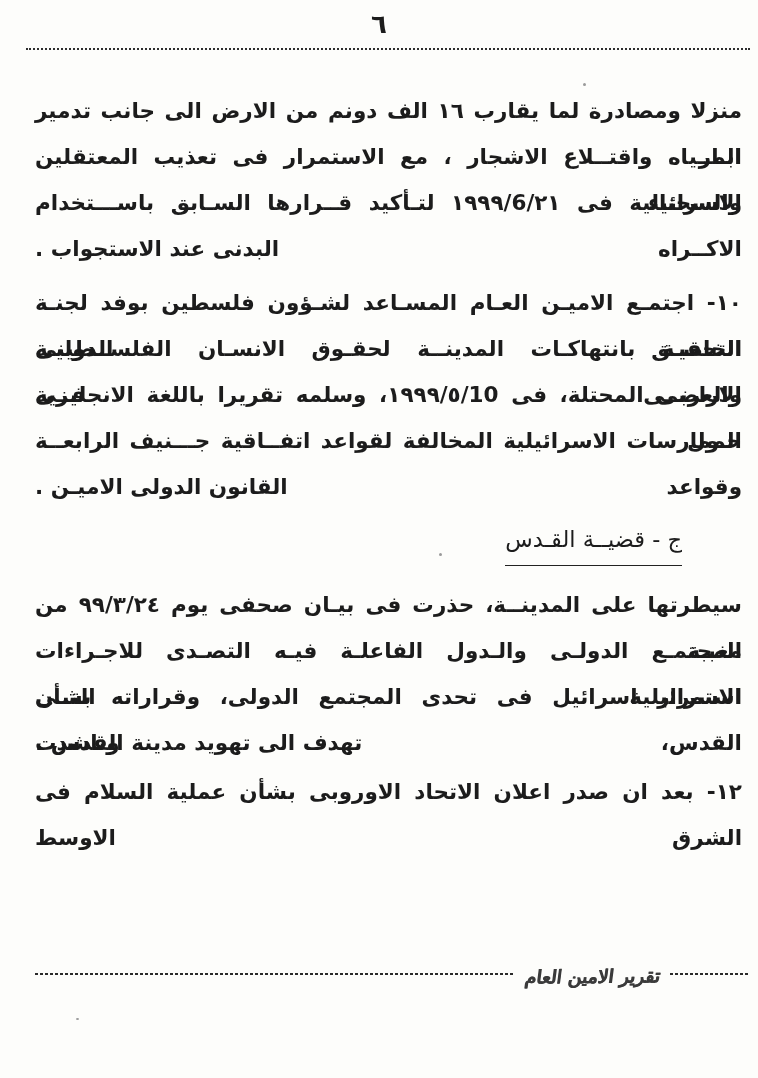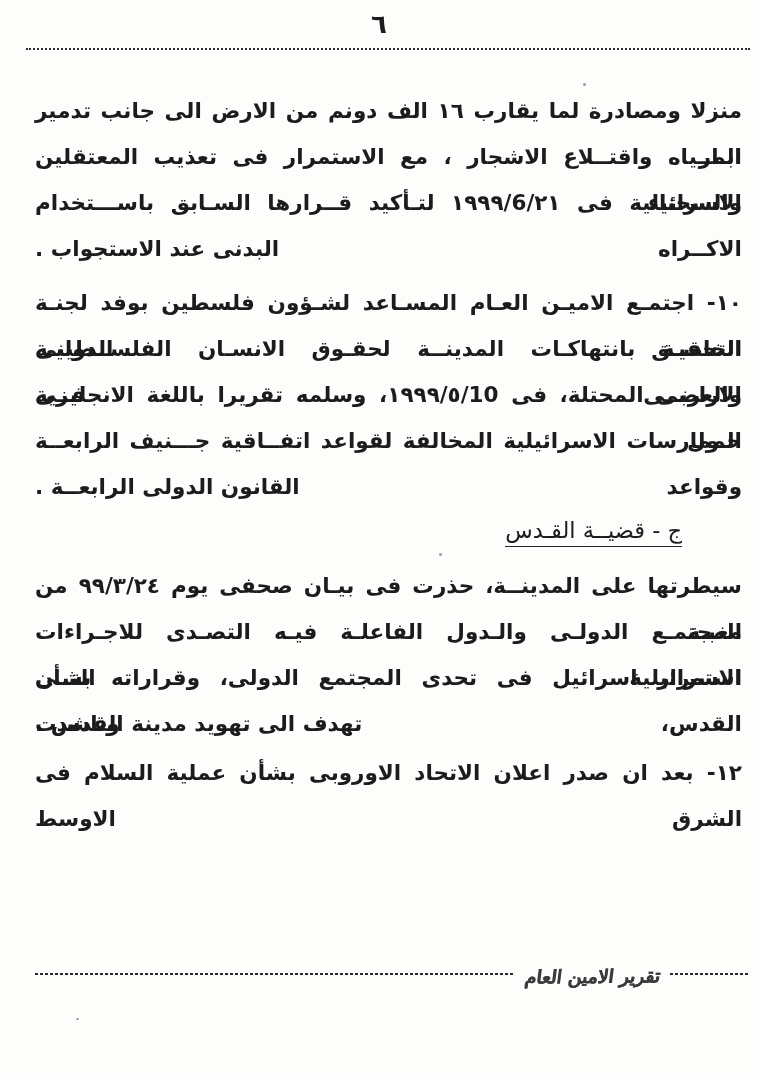--- a/index.html
+++ b/index.html
@@ -48,27 +48,27 @@
     text-justify:inter-word;
     letter-spacing:0.2px;
     font-weight:bold;
   }
   .line.end{
     text-align:left;
     text-align-last:auto;
   }
   .marker{display:inline;}
   .heading{
-    margin-top:4px;
+    margin-top:13px;
     margin-right:60px;
     width:fit-content;
     font-size:22.5px;
     line-height:32px;
     border-bottom:1.5px solid #222;
-    padding-bottom:0;
+    padding-bottom:10px;
     font-weight:500;
   }
   
   .footer{
     position:absolute;
     left:35px;right:10px;top:956px;
     height:34px;
     direction:rtl;
     display:flex;
     align-items:center;
@@ -113,21 +113,21 @@
       <span class="line">المــياه واقتــلاع الاشجار ، مع الاستمرار فى تعذيب المعتقلين والسجناء</span>
       <span class="line">الاسرائيلية فى ١٩٩٩/6/٢١ لتـأكيد قــرارها السـابق باســـتخدام الاكــراه</span>
       <span class="line end">البدنى عند الاستجواب .</span>
     </div>
 
     <div class="para p10">
       <span class="line"><span class="marker">١٠-</span> <span>اجتمـع الاميـن العـام المسـاعد لشـؤون فلسطين بوفد لجنـة التحقيـق الدوليـة</span></span>
       <span class="line">الخاصـة  بانتهاكـات المدينــة لحقـوق الانسـان الفلســطينى والعربــى فــى</span>
       <span class="line">الاراضى المحتلة، فى ١٩٩٩/٥/10، وسلمه تقريرا  باللغة الانجليزية حـول</span>
       <span class="line">الممارسات الاسرائيلية المخالفة لقواعد اتفــاقية  جـــنيف الرابعــة وقواعد</span>
-      <span class="line end">القانون الدولى الرابعــة .</span>
+      <span class="line end">القانون الدولى الاميـن .</span>
     </div>
 
     <div class="heading">ج - قضيــة القـدس</div>
 
     <div class="para p11">
       <span class="line">سيطرتها على المدينــة، حذرت فى بيـان صحفى يوم ٩٩/٣/٢٤ من مغبـة</span>
       <span class="line">المجتمـع الدولـى والـدول الفاعلـة فيـه التصـدى للاجـراءات الاسرائيلية التــى</span>
       <span class="line">استمرار اسرائيل فى تحدى المجتمع الدولى، وقراراته بشأن القدس، وناشدت</span>
       <span class="line end">تهدف الى تهويد مدينة القدس .</span>
     </div>

